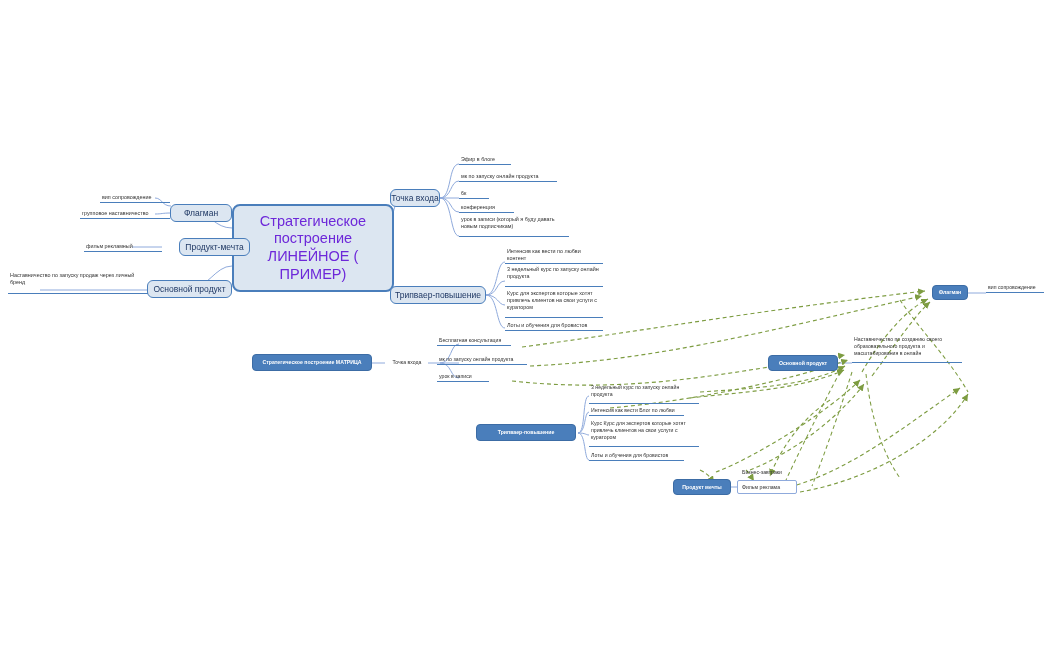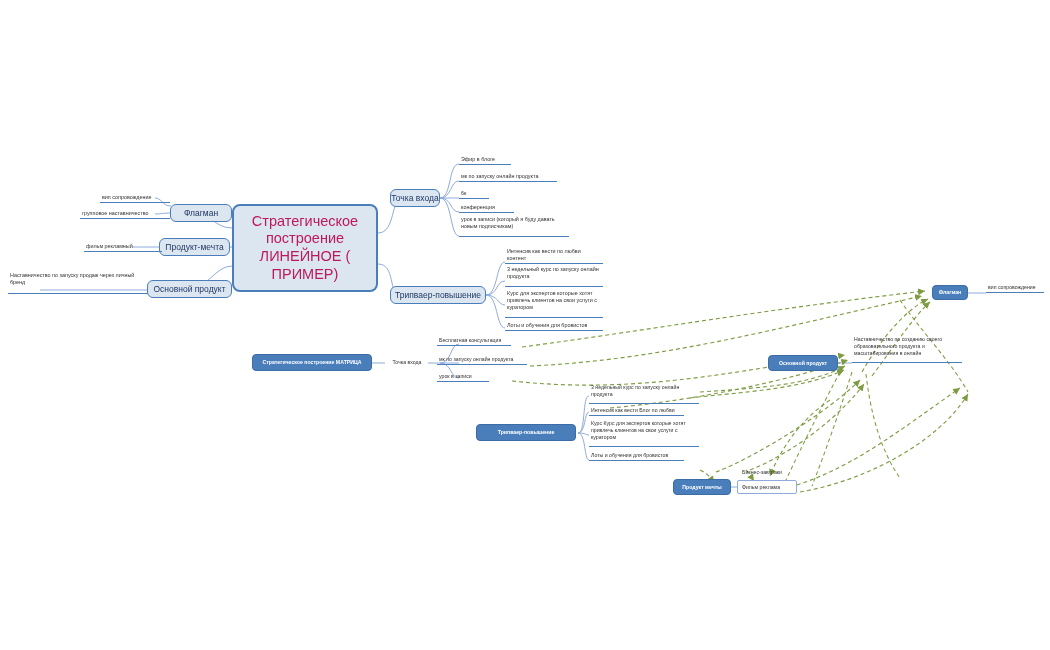--- a/index.html
+++ b/index.html
@@ -31,22 +31,22 @@
   }
   .leaf{
     color:#323232;display:flex;align-items:flex-end;
     border-bottom:1.6px solid #4a7ebb;line-height:1.3;
     padding:0 2px 1px 2px;box-sizing:border-box;
   }
   .leaf.rt{justify-content:flex-start;}
   .leaf.lt{justify-content:flex-start;}
 
   .root1{
-    width:146px;height:88px;font-size:14.5px;border-width:2px;border-radius:8px;
-    background:#dce6f1;border:2px solid #4a7ebb;color:#be185d;
+    width:162px;height:88px;font-size:14.5px;border-width:2px;border-radius:8px;
+    background:#dce6f1;border:2px solid #4a7ebb;color:#6d28d9;
   }
   .m1branch{font-size:8.5px;height:18px;width:62px;}
   .tinytext{font-size:5.4px;}
   .m2label{font-size:5.2px;}
 </style>
 </head>
 <body>
 
 <div id="canvas">
 
@@ -124,21 +124,21 @@
       <path d="M840,372 C820,410 800,450 786,480"></path>
       <path d="M852,372 C840,410 826,450 812,486"></path>
       <path d="M866,374 C870,410 880,450 900,478"></path>
       <path d="M900,300 C920,330 950,360 968,392"></path>
     </g>
   </svg>
 
   <div class="node root1 box-outline" style="left:232px;top:204px;">Стратегическое построение ЛИНЕЙНОЕ ( ПРИМЕР)</div>
 
   <div class="node box-outline m1branch" style="left:170px;top:204px;width:62px;height:18px;">Флагман</div>
-  <div class="node box-outline m1branch" style="left:159px;top:238px;width:71px;height:18px;text-align:center;">Продукт-мечта</div>
+  <div class="node box-outline m1branch" style="left:179px;top:238px;width:71px;height:18px;text-align:center;">Продукт-мечта</div>
   <div class="node box-outline m1branch" style="left:147px;top:280px;width:85px;height:18px;">Основной продукт</div>
 
   <div class="node leaf lt tinytext" style="left:100px;top:190px;width:70px;height:13px;">вип сопровождение</div>
   <div class="node leaf lt tinytext" style="left:80px;top:206px;width:90px;height:13px;">групповое наставничество</div>
   <div class="node leaf lt tinytext" style="left:84px;top:239px;width:78px;height:13px;">фильм  рекламный</div>
   <div class="node leaf lt tinytext" style="left:8px;top:272px;width:140px;height:22px;align-items:flex-start;">Наставничество по запуску продаж через личный бренд</div>
 
   <div class="node box-outline m1branch" style="left:390px;top:189px;width:50px;height:18px;">Точка входа</div>
   <div class="node box-outline m1branch" style="left:390px;top:286px;width:96px;height:18px;">Трипваер-повышение</div>
 

